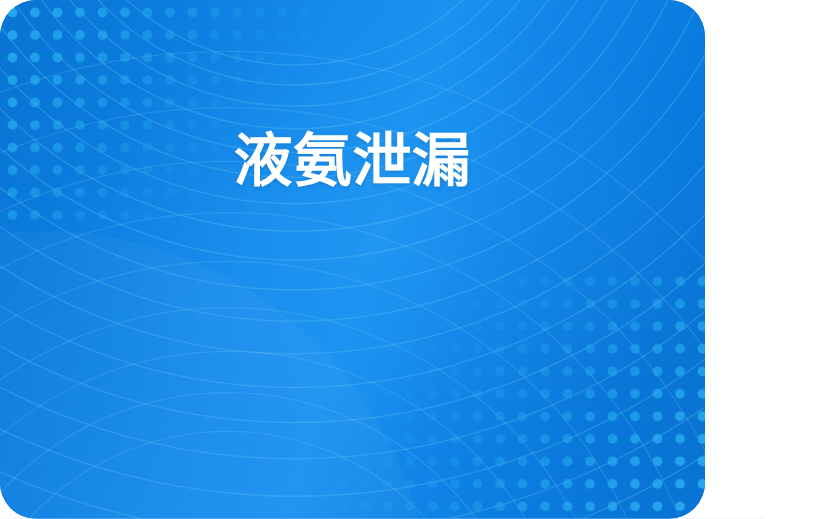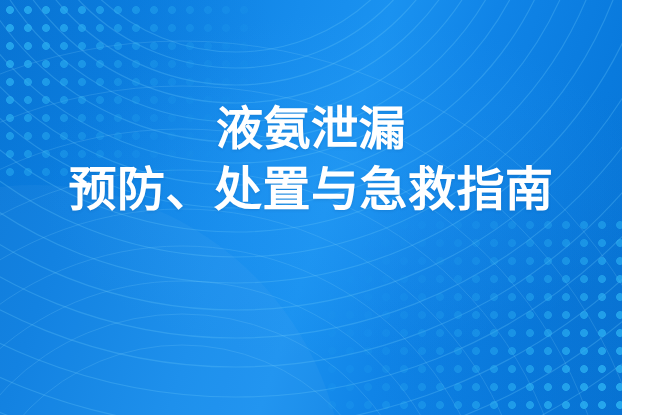--- a/index.html
+++ b/index.html
@@ -4,27 +4,28 @@
 <title>液氨泄漏 预防、处置与急救指南</title>
 <style>
   html, body {
     margin: 0;
     padding: 0;
     background: #ffffff;
   }
 
   .banner {
     position: relative;
-    width: 622px;
+    width: 564px;
     height: 415px;
     overflow: hidden;
     font-family: "Liberation Sans", "DejaVu Sans", sans-serif;
     
     background: #0b7ddf;
     user-select: none;
+    border-radius: 29px;
   }
 
   
 
   
   .bg-wash-diagonal {
     position: absolute;
     inset: 0;
     background: linear-gradient(
       108deg,
@@ -155,16 +156,15 @@
       <circle cx="182" cy="560" r="474"></circle>
       <circle cx="182" cy="560" r="519"></circle>
     </g>
   </svg>
 
   <div class="dots dots-tl"></div>
   <div class="dots dots-br"></div>
 
   <div class="title-block">
     <div class="title-line title-line-1">液氨泄漏</div>
-    <div class="title-line title-line-2">预防、处置与急救指南</div>
   </div>
 
 </div>
 
 </body></html>

